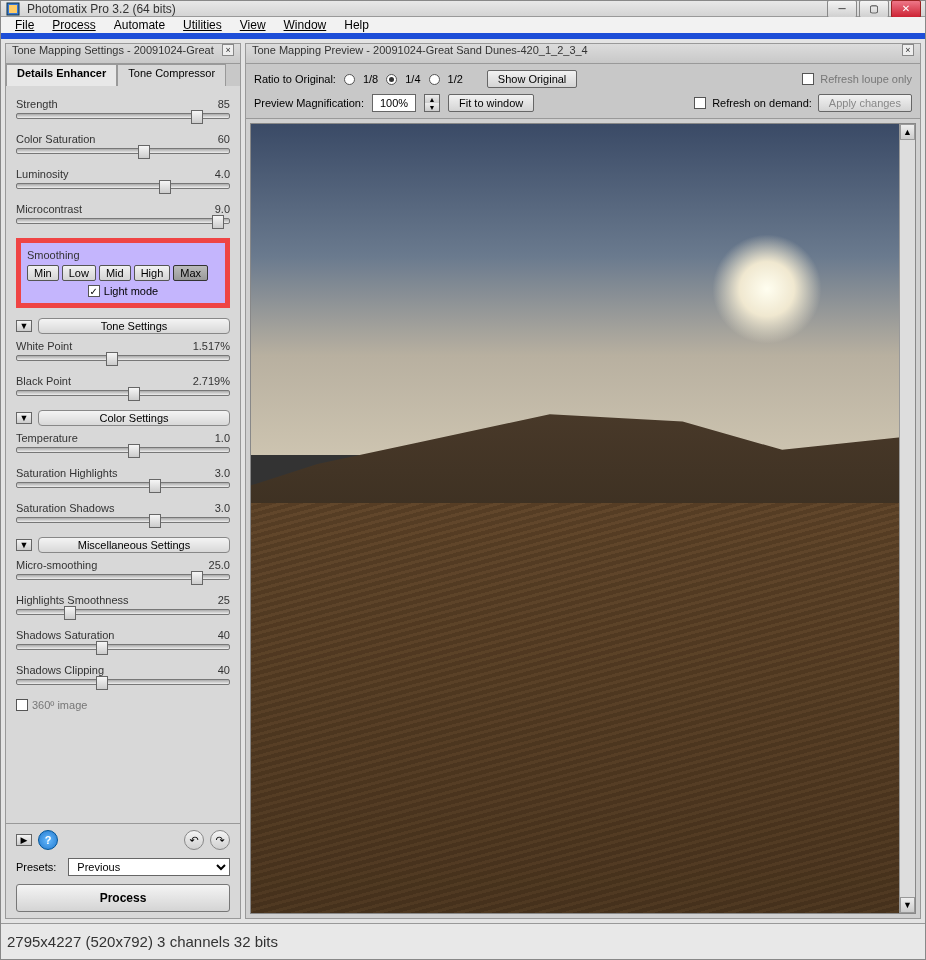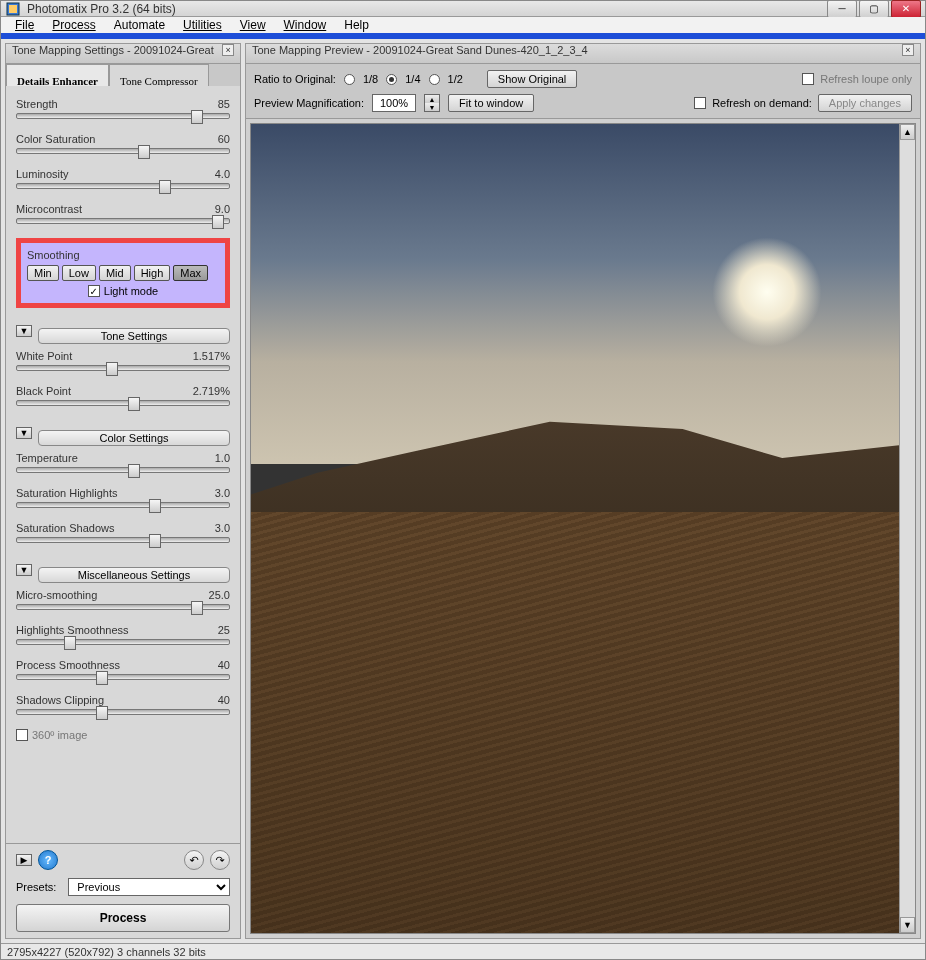--- a/index.html
+++ b/index.html
@@ -21,41 +21,41 @@
 .content { flex: 1; display: flex; padding: 4px; gap: 4px; background:#e4e4e4; overflow:hidden; }
 
 .panel { background: #d0d0d0; border: 1px solid #999; display:flex; flex-direction:column; }
 .panel-left { width: 236px; }
 .panel-right { flex: 1; }
 
 .panel-title { height: 20px; background: linear-gradient(#dcdcdc,#c8c8c8); border-bottom:1px solid #999; font-size:11px; color:#333; display:flex; padding:0 6px; justify-content:space-between;}
 .panel-title .closex { width:12px; height:12px; border:1px solid #888; display:flex; align-items:center; justify-content:center; font-size:9px; cursor:pointer; background:#eee;}
 
 .tabs { display:flex; height:22px; background:#c8c8c8; }
-.tab { padding:10px 10px; font-size:11px; border:1px solid #999; border-bottom:none; background:#d8d8d8; cursor:pointer;font-family:Liberation Serif, serif; }
+.tab { padding:2px 10px; font-size:11px; border:1px solid #999; border-bottom:none; background:#d8d8d8; cursor:pointer; }
 .tab.active { background:#e8e8e8; font-weight:bold; }
 
 .scrollarea { flex:1; overflow-y:auto; background:#d8d8d8; padding:6px 10px 6px 10px; }
 
 .slider-row { margin: 6px 0 14px 0; }
 .slider-row .lbl { font-size:11px; color:#333; display:flex; justify-content:space-between; }
 .slider-track { position:relative; height:6px; background:linear-gradient(#aaa,#eee); border:1px solid #777; border-radius:2px; margin-top:3px;}
 .slider-thumb { position:absolute; top:-4px; width:12px; height:14px; background:linear-gradient(#f6f6f6,#ccc); border:1px solid #666; transform:translateX(-50%); cursor:pointer;}
 
 .group { border:5px solid #ef4444; background:#c4b5fd; padding:6px; margin:4px 0 10px 0;}
 .group .glabel { font-size:11px; color:#333; margin-bottom:4px;}
 .btnrow { display:flex; gap:3px; }
 .minibtn { padding:1px 6px; font-size:11px; border:1px solid #555; background:linear-gradient(#f2f2f2,#d4d4d4); cursor:pointer; border-radius:2px;}
 .minibtn.pressed { background:linear-gradient(#bbb,#999); border-color:#333;}
 .chkline { display:flex; align-items:center; gap:4px; font-size:11px; margin-top:4px; justify-content:center;}
 .chk { width:12px; height:12px; border:1px solid #555; background:#fff; display:inline-flex; align-items:center; justify-content:center; font-size:10px; cursor:pointer;}
 
 .section-hdr { display:flex; align-items:center; gap:6px; margin:6px 0; }
 .section-toggle { width:16px; height:12px; border:1px solid #666; background:linear-gradient(#f4f4f4,#ccc); display:flex; align-items:center; justify-content:center; font-size:9px; cursor:pointer;}
-.section-btn { flex:1; text-align:center; font-size:11px; border:1px solid #888; background:linear-gradient(#f4f4f4,#d8d8d8); padding:1px 0; border-radius:4px;margin-top:10px;}
+.section-btn { flex:1; text-align:center; font-size:11px; border:1px solid #888; background:linear-gradient(#f4f4f4,#d8d8d8); padding:1px 0; border-radius:4px;}
 
 .footer-ctrl { border-top:1px solid #999; padding:6px 10px; background:#d8d8d8; }
 .iconcircle { width:20px; height:20px; border-radius:50%; border:1px solid #888; background:linear-gradient(#f4f4f4,#d0d0d0); display:inline-flex; align-items:center; justify-content:center; font-size:11px; cursor:pointer;}
 .help { background:radial-gradient(#6bf,#27c); color:#fff; font-weight:bold; border-color:#059;}
 .presets-row { display:flex; align-items:center; gap:12px; font-size:11px; margin:8px 0;}
 .select { flex:1; border:1px solid #666; background:#fff; font-size:11px; padding:1px 4px; height:18px;}
 .bigbtn { width:100%; padding:6px; font-size:12px; font-weight:bold; border:1px solid #777; background:linear-gradient(#f4f4f4,#d4d4d4); border-radius:3px; cursor:pointer;}
 
 .preview-controls { padding:6px 8px; font-size:11px; background:#c8c8c8; border-bottom:1px solid #999; display:flex; flex-direction:column; gap:6px;}
 .prow { display:flex; align-items:center; gap:8px; }
@@ -72,21 +72,21 @@
 .sky { position:absolute; left:0; top:0; right:0; height:42%; background:linear-gradient(180deg,#3a4a66 0%, #6a7a8e 40%, #b8b0a0 70%, #cdc4b0 100%);}
 .sun { position:absolute; right:14%; top:14%; width:110px; height:110px; border-radius:50%; background:radial-gradient(circle,#fffef0 0%, #f0e8d0 35%, rgba(240,230,200,0) 70%);}
 .mountain { position:absolute; left:0; right:0; top:35%; height:18%; background:linear-gradient(180deg,#4a3a2a,#3a2e20); clip-path:polygon(0 60%, 10% 45%, 25% 30%, 45% 10%, 65% 15%, 80% 35%, 100% 25%, 100% 100%, 0 100%);}
 .dunes { position:absolute; left:0; right:0; top:48%; bottom:0; background:
   repeating-linear-gradient(165deg, #a0886a 0px, #a0886a 3px, #8c7558 3px, #8c7558 7px),
   linear-gradient(180deg,#9c8568,#7e6a50);
   background-blend-mode:multiply;}
 .vscroll { position:absolute; right:0; top:0; bottom:0; width:16px; background:#ddd; border-left:1px solid #999;}
 .vscroll .tri { height:16px; display:flex; align-items:center; justify-content:center; font-size:9px; background:linear-gradient(#eee,#ccc); border:1px solid #999; cursor:pointer;}
 
-.statusbar { height:16px; background:#e8e8e8; border-top:1px solid #999; font-size:11px; color:#333; display:flex; align-items:center; padding:0 6px;}
+.statusbar { height:36px; background:#e8e8e8; border-top:1px solid #999; font-size:15px; color:#333; display:flex; align-items:center; padding:0 6px;}
 </style>
 </head>
 <body>
 
 <div class="window">
 
   <div class="titlebar">
     <span class="icon">
       <svg width="14" height="14">
           <rect x="1" y="1" width="12" height="12" fill="#3a7bd5" stroke="#134"></rect>
@@ -251,21 +251,21 @@
     <div class="lbl">
                 <span>Highlights Smoothness</span>
                 <span>25</span>
               </div>
     <div class="slider-track">
       <div class="slider-thumb" style="left:25%"></div>
     </div>
             </div>
             <div class="slider-row">
     <div class="lbl">
-                <span>Process Smoothness</span>
+                <span>Shadows Saturation</span>
                 <span>40</span>
               </div>
     <div class="slider-track">
       <div class="slider-thumb" style="left:40%"></div>
     </div>
             </div>
             <div class="slider-row">
     <div class="lbl">
                 <span>Shadows Clipping</span>
                 <span>40</span>

